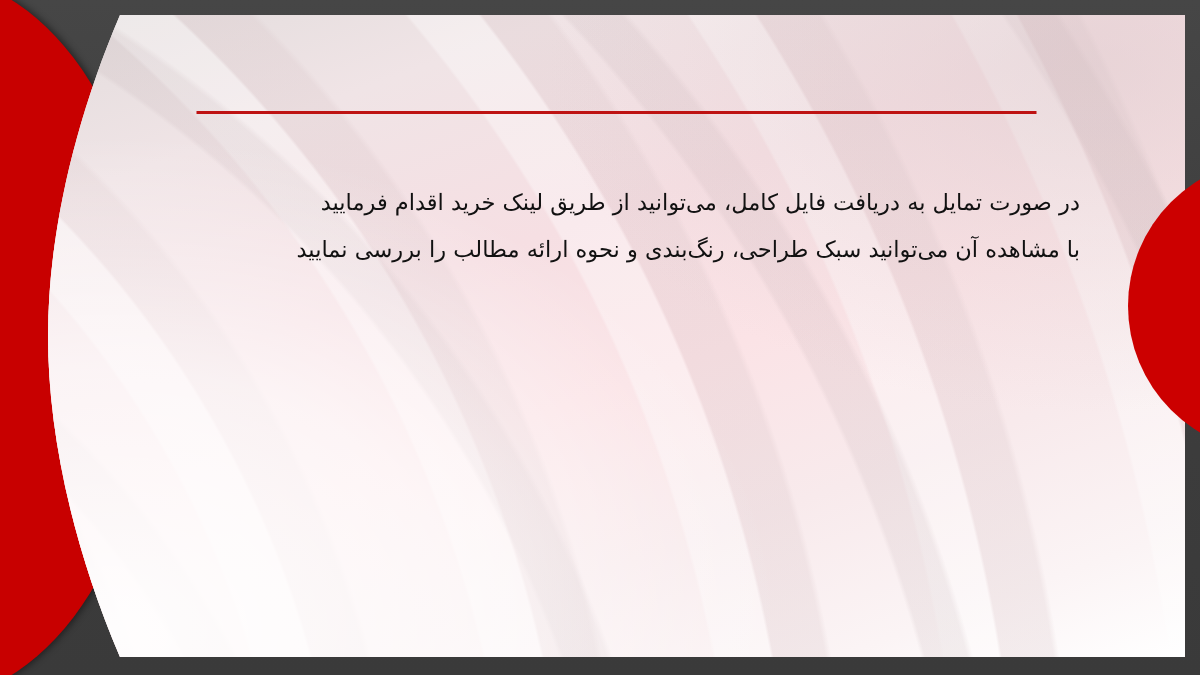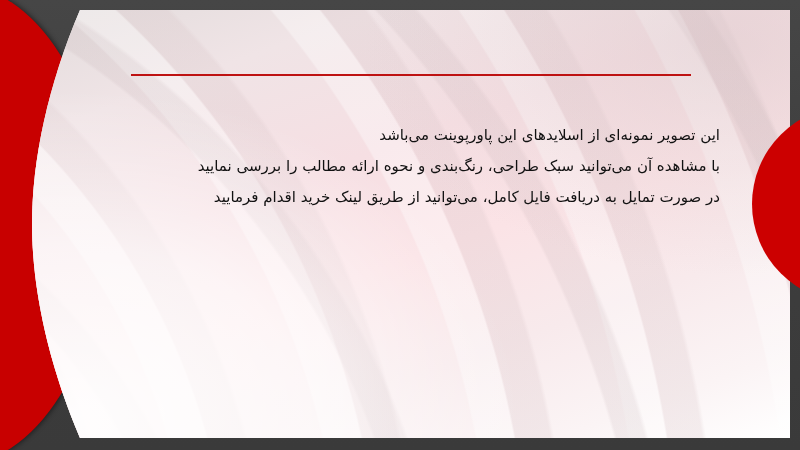--- a/index.html
+++ b/index.html
@@ -205,18 +205,17 @@
     <div class="bands"></div>
     <div class="panel-highlight"></div>
   </div>
 
   <div class="right-red"></div>
 
 
   <div class="title-rule"></div>
 
   <div class="body-block">
-    <div class="body-line">این تصویر نمونه‌ای از اسلایدهای این پاورپوینت می‌باشد</div>
+    <div class="body-line">در صورت تمایل به دریافت فایل کامل، می‌توانید از طریق لینک خرید اقدام فرمایید</div>
     <div class="body-line">با مشاهده آن می‌توانید سبک طراحی، رنگ‌بندی و نحوه ارائه مطالب را بررسی نمایید</div>
-    <div class="body-line">در صورت تمایل به دریافت فایل کامل، می‌توانید از طریق لینک خرید اقدام فرمایید</div>
   </div>
 
 </div>
 
 </body></html>

